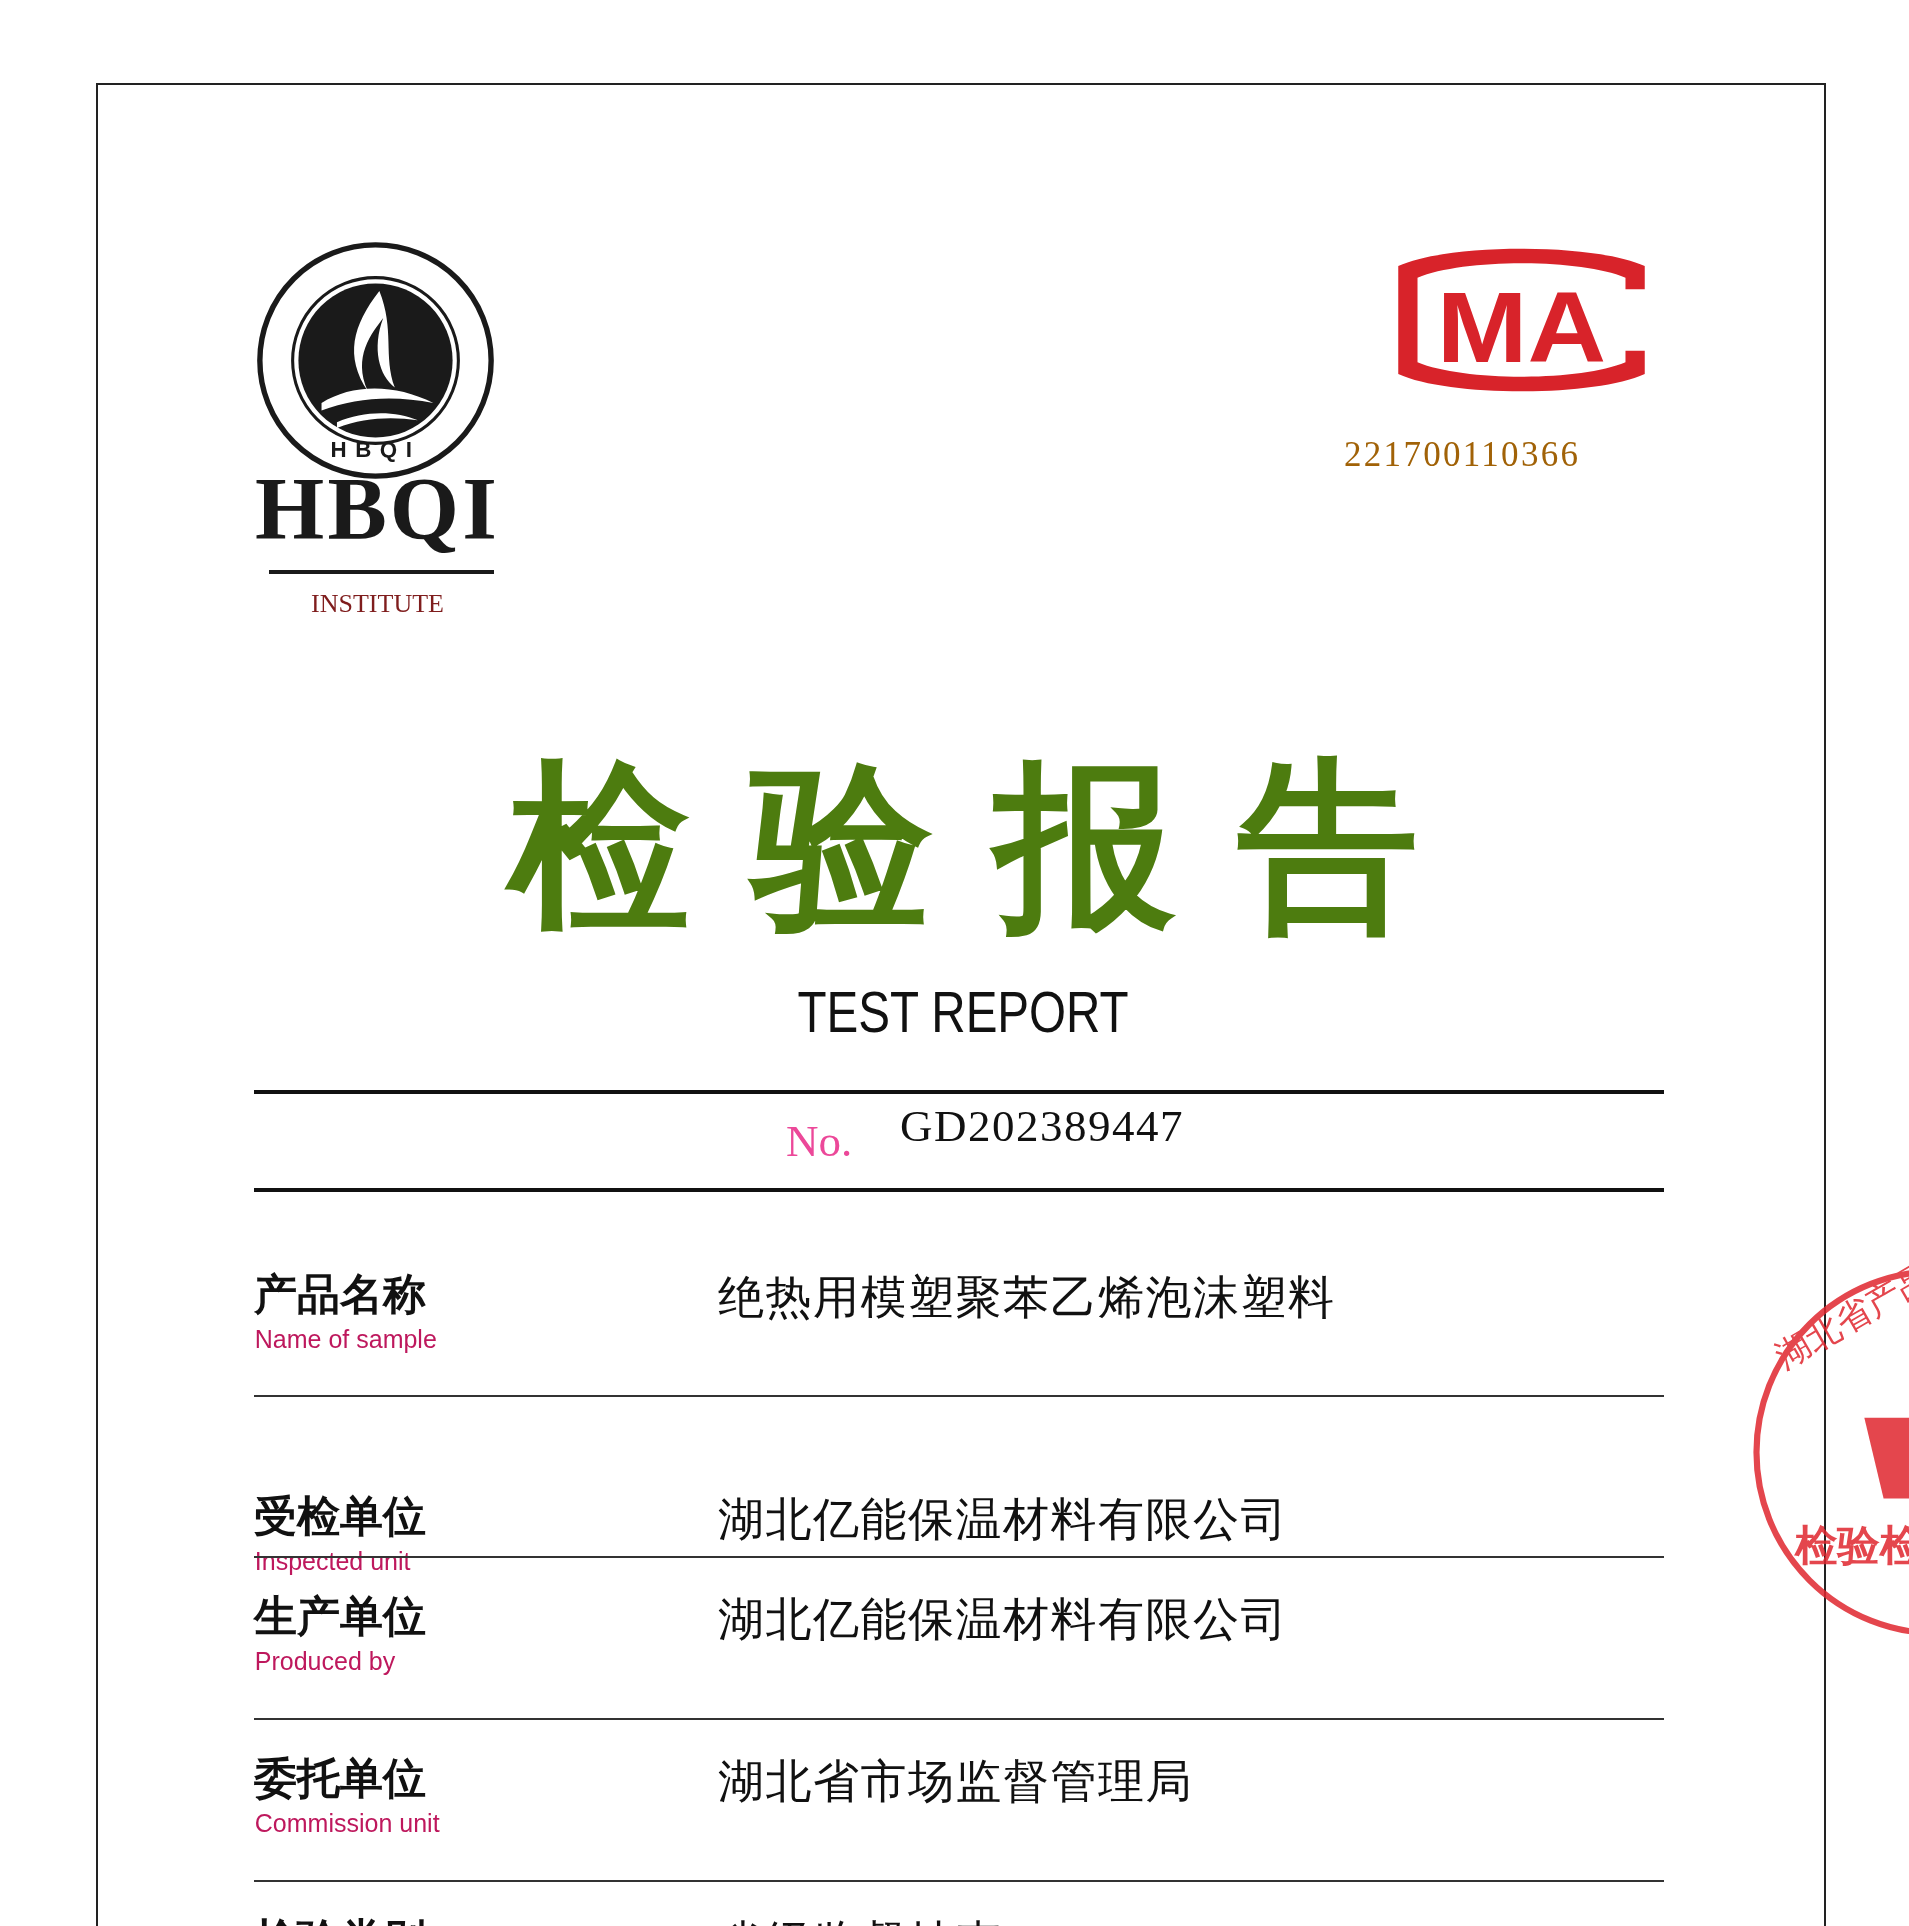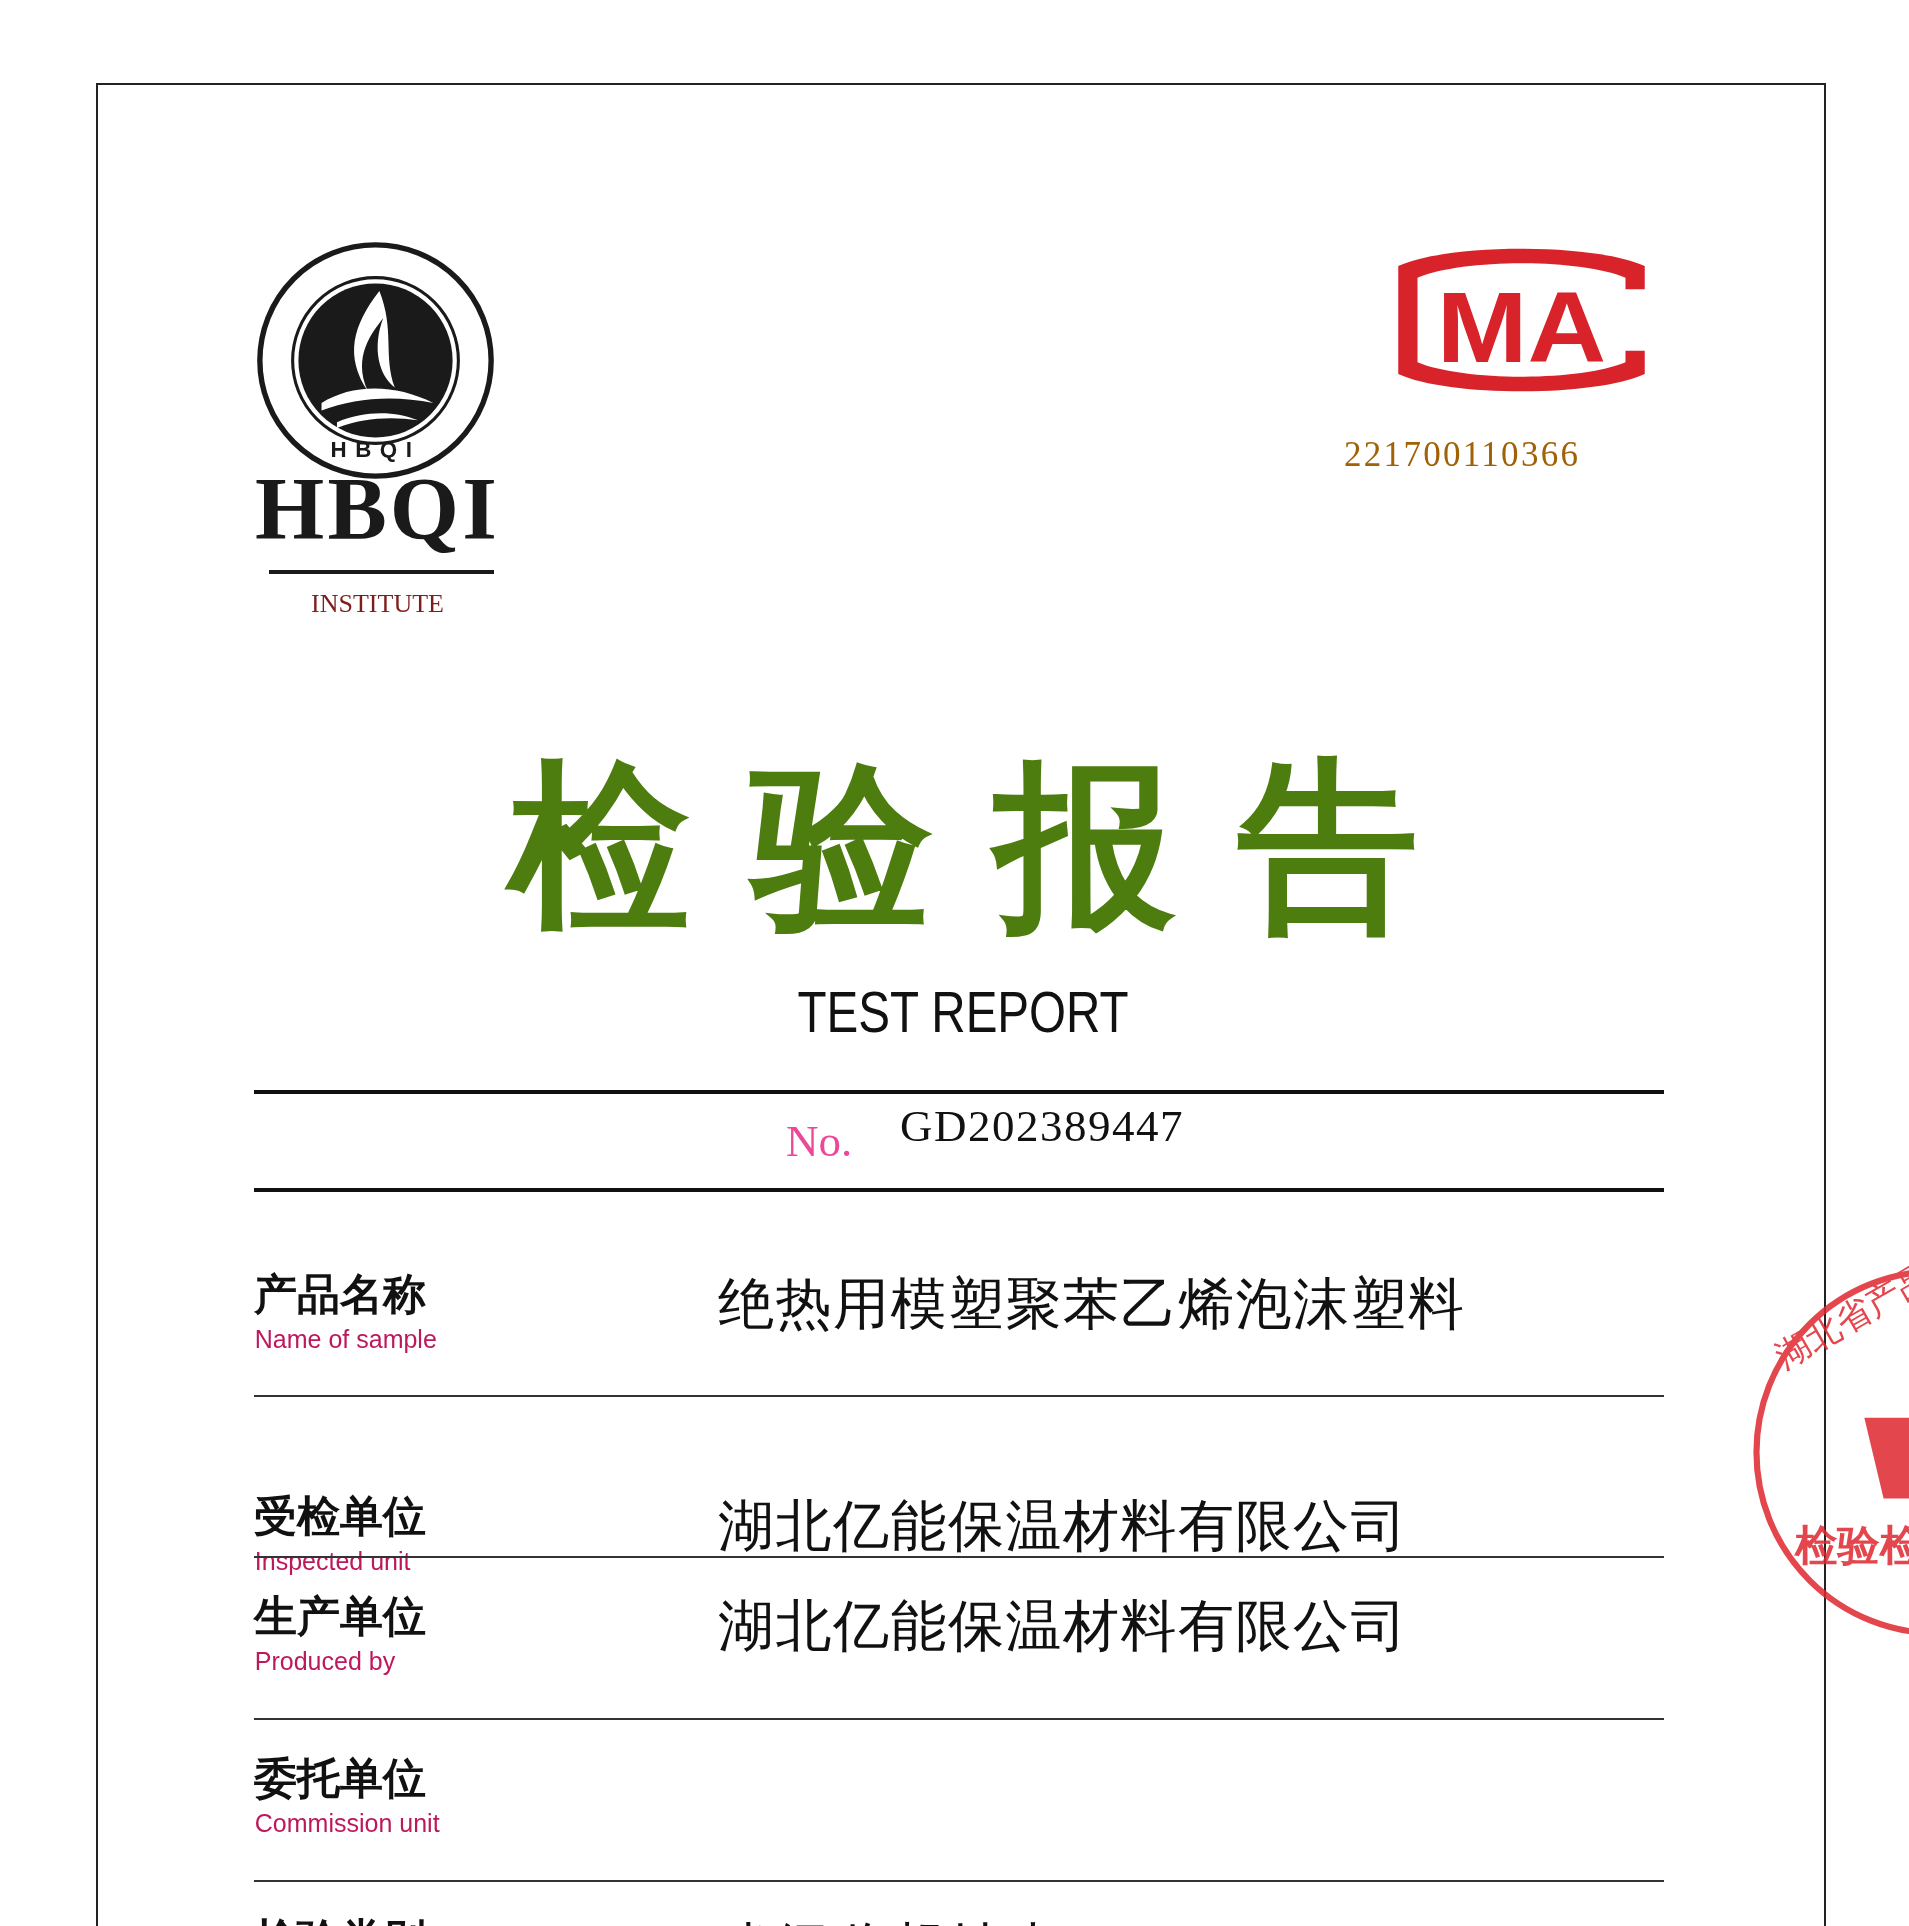--- a/index.html
+++ b/index.html
@@ -53,21 +53,21 @@
   }
   
   .field { position: absolute; left: 254px; width: 1410px; height: 162px; }
   .field .cn {
     position: absolute; left: 0; top: 0; font-size: 43px; font-weight: bold; color: #111; line-height: 1.1;
   }
   .field .en {
     position: absolute; left: 0.8px; top: 54px; font-family: "Liberation Sans", sans-serif; font-size: 25px; color: #be185d;
   }
   .field .val {
-    position: absolute; left: 464px; top: -3.9px; font-size: 56px; color: #111; letter-spacing: 1.5px;
+    position: absolute; left: 464px; top: -3.9px; font-size: 46px; color: #111; letter-spacing: 1.5px;
   }
   .field-rule { position: absolute; left: 254px; width: 1410px; height: 2.3px; background: #333; }
   .stamp { position: absolute; }
 </style>
 </head>
 <body>
 
 <div class="frame"></div>
 
 <svg class="hbqi-seal" viewBox="0 0 620 620">
@@ -114,20 +114,21 @@
 <div class="field" style="top:1593px;">
   <div class="cn">生产单位</div>
   <div class="en">Produced by</div>
   <div class="val">湖北亿能保温材料有限公司</div>
 </div>
 <div class="field-rule" style="top:1718px;"></div>
 
 <div class="field" style="top:1755px;">
   <div class="cn">委托单位</div>
   <div class="en">Commission unit</div>
+  <div class="val">湖北省市场监督管理局</div>
 </div>
 <div class="field-rule" style="top:1880px;"></div>
 
 <div class="field" style="top:1916px;">
   <div class="cn">检验类别</div>
 
   <div class="val">省级监督抽查</div>
 </div>
 
 <svg class="stamp" style="left:1737px; top:1252px; width:173px; height:416px; opacity:0.85;" viewBox="0 0 448 1080">

